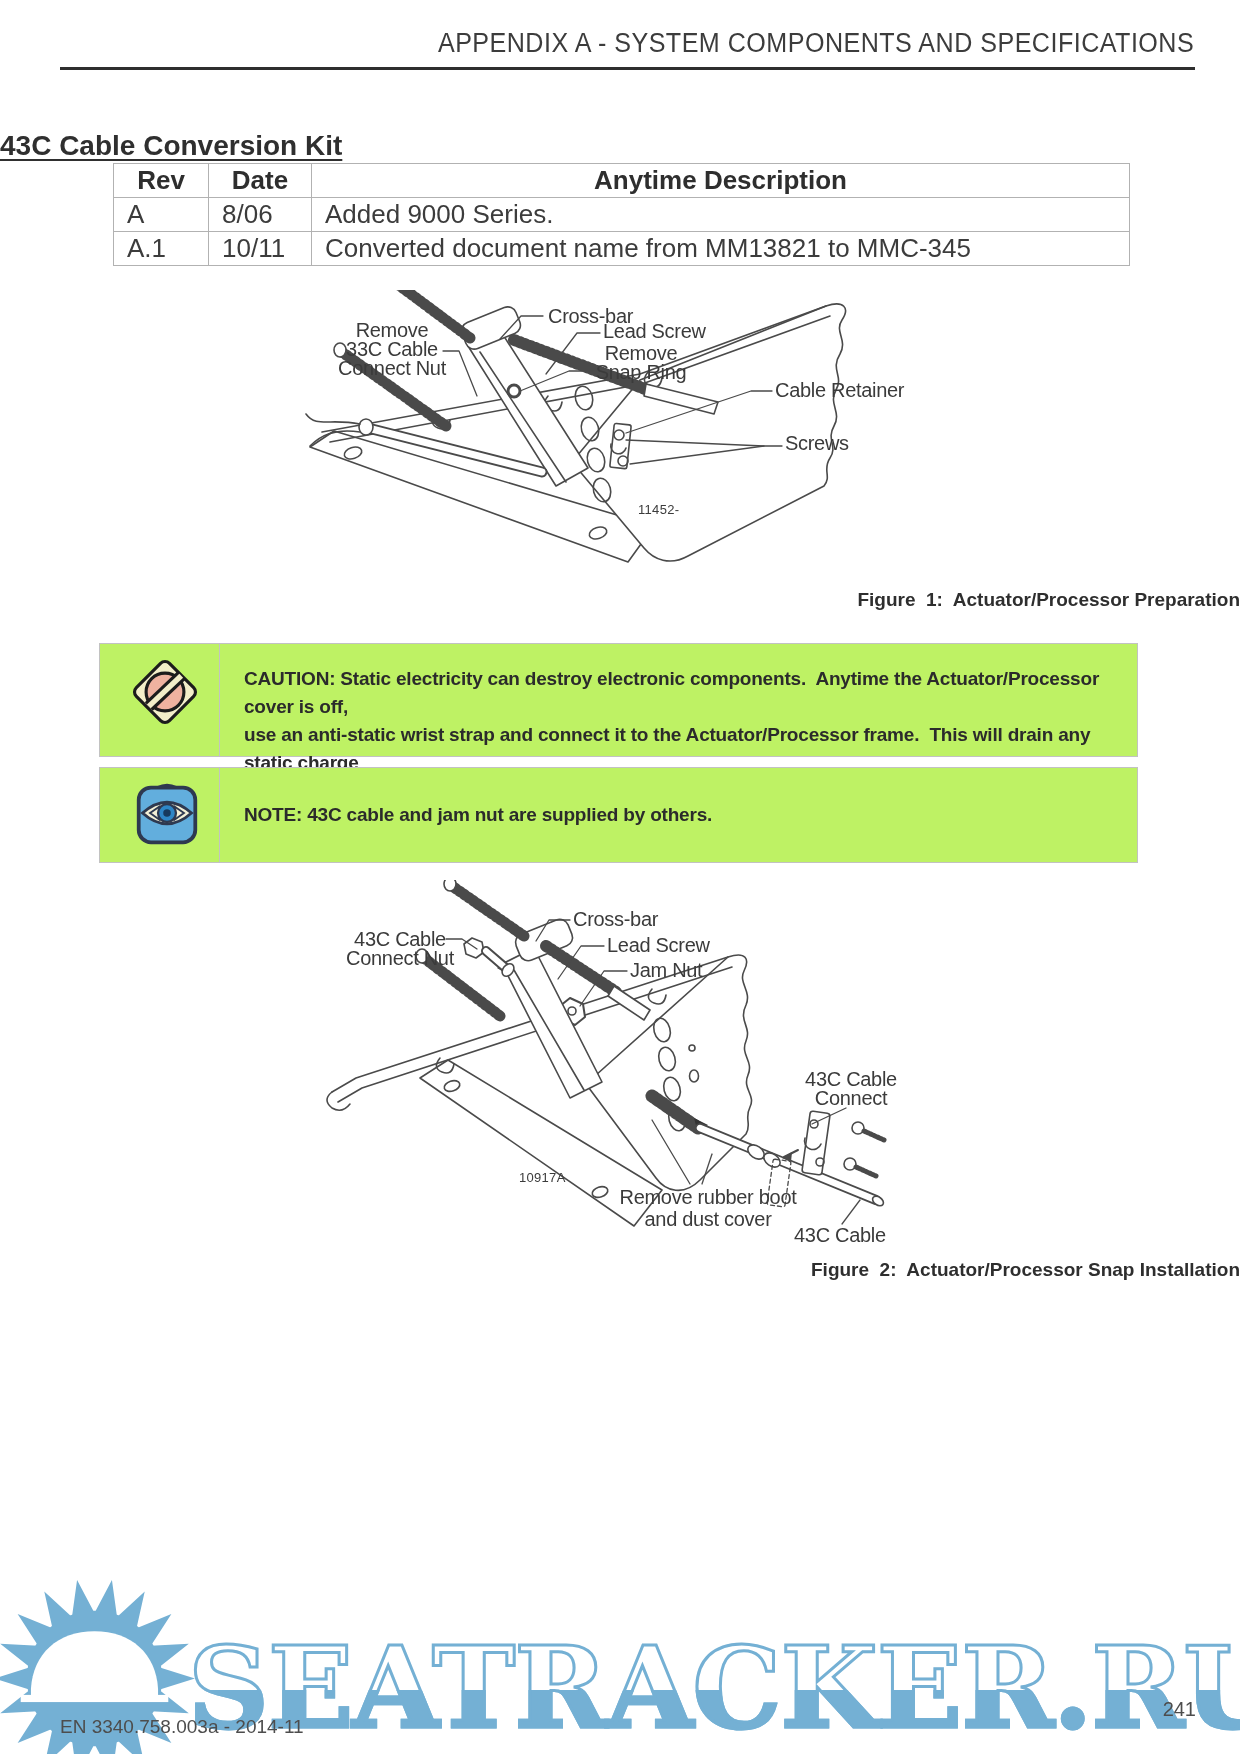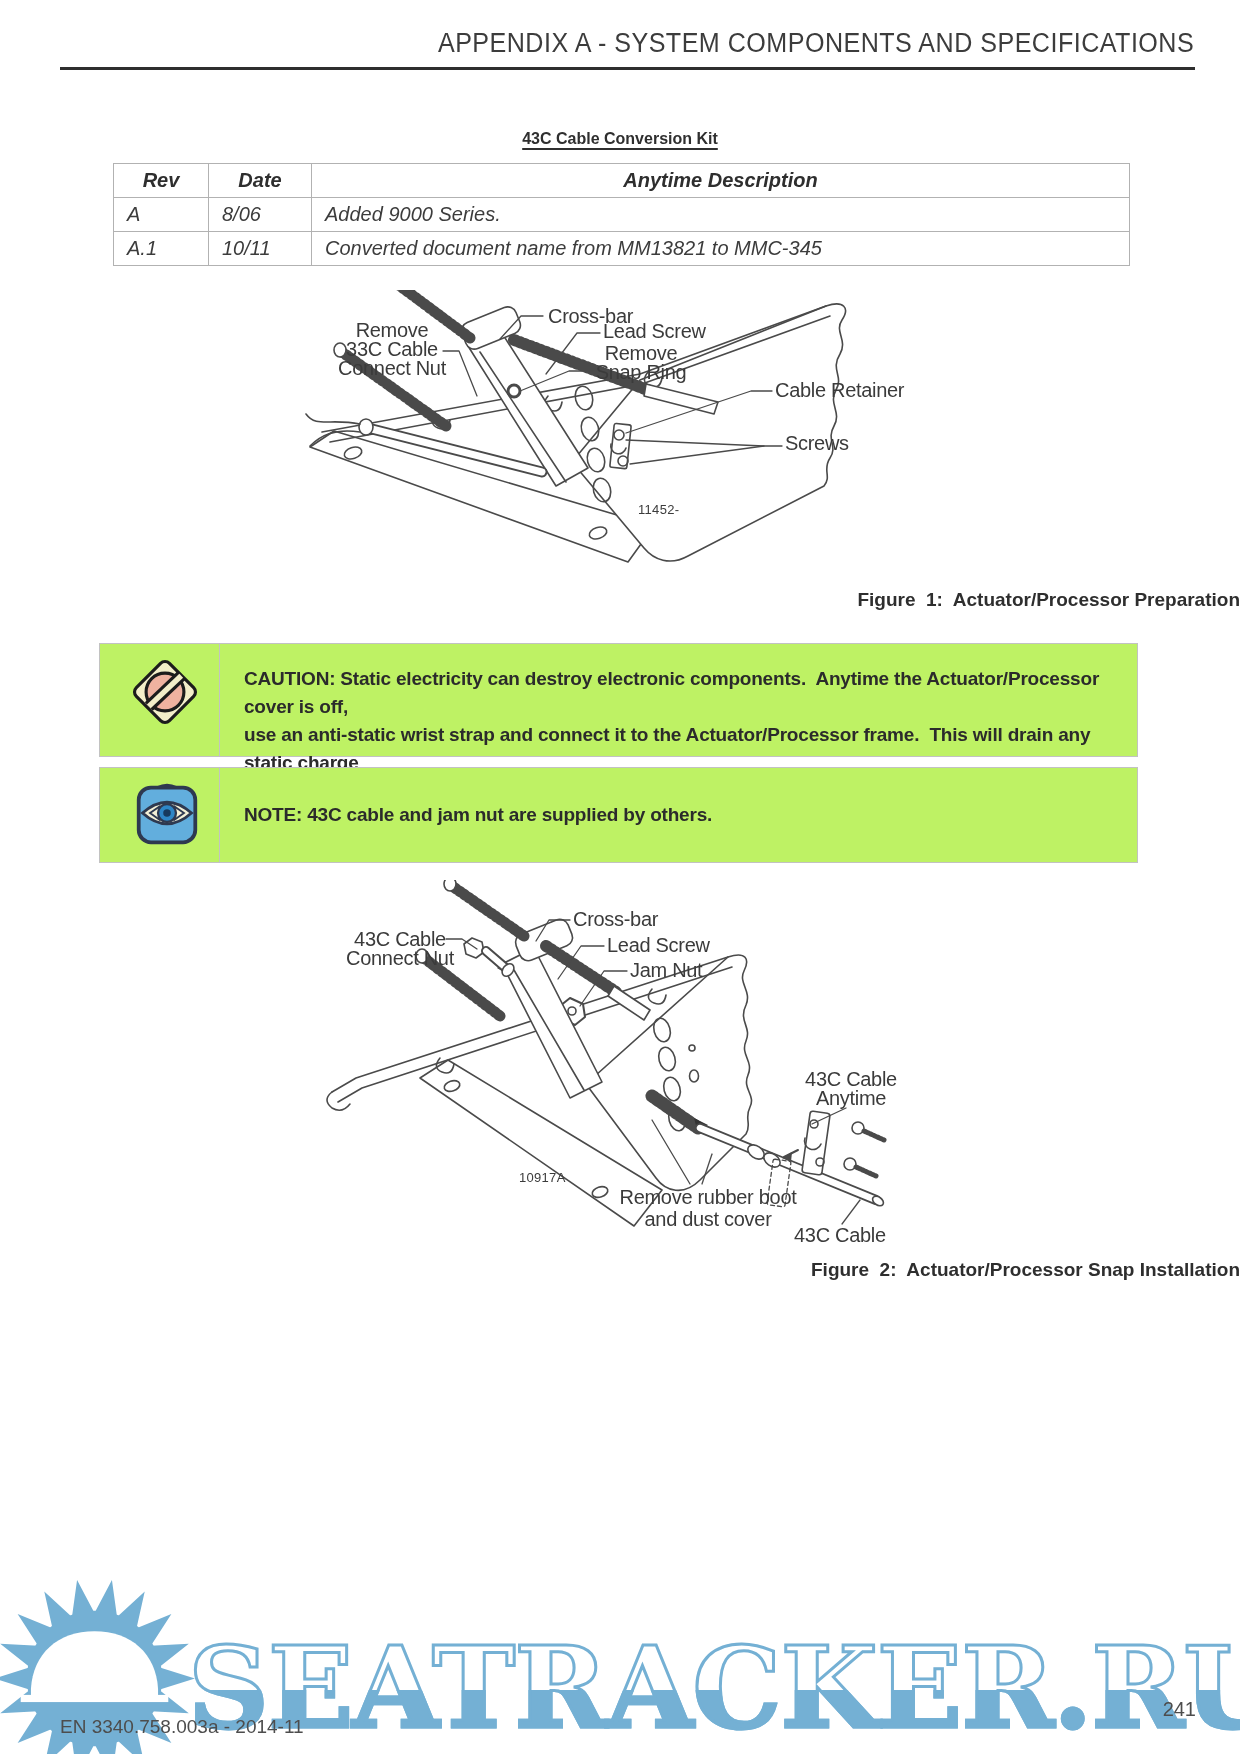--- a/index.html
+++ b/index.html
@@ -9,30 +9,30 @@
     font-family:"Liberation Sans",sans-serif;color:#3a3a3a;
   }
   
   .header-text{
     position:absolute;top:28px;right:46px;font-size:27px;color:#3c3c3c;
     transform:scaleX(.93);transform-origin:right center;white-space:nowrap;letter-spacing:.5px;
   }
   .header-rule{position:absolute;left:60px;right:45px;top:67px;border-top:3px solid #2e2e2e;}
   
   .doc-title{
-    position:absolute;top:130px;left:0;right:0;text-align:center;
-    font-size:16px;font-weight:bold;color:#2f2f2f;
+    position:absolute;top:130px;left:0;right:0;text-align:left;
+    font-size:28px;font-weight:bold;color:#2f2f2f;
   }
   .doc-title span{text-decoration:underline;text-underline-offset:4px;text-decoration-thickness:2px;}
   
   .rev-table-wrap{position:absolute;left:113px;top:163px;width:1017px;}
   table.rev{border-collapse:collapse;width:100%;table-layout:fixed;}
   table.rev th,table.rev td{
-    border:1.5px solid #b2b2b2;font-size:20px;color:#3c3c3c;
-    height:33px;padding:0 0 0 13px;text-align:left;font-weight:normal;vertical-align:middle;font-style:italic;
+    border:1.5px solid #b2b2b2;font-size:26px;color:#3c3c3c;
+    height:33px;padding:0 0 0 13px;text-align:left;font-weight:normal;vertical-align:middle;
   }
   table.rev th{font-weight:bold;text-align:center;padding:0;color:#2e2e2e;}
   col.c-rev{width:95px;}col.c-date{width:103px;}
   
   .fig-caption{
     position:absolute;left:0;right:0;text-align:right;font-size:19px;font-weight:bold;
     color:#2e2e2e;white-space:pre;
   }
   
   .fig-label{
@@ -290,21 +290,21 @@
 
   <div class="fig-label" style="left:573px;top:910px">Cross-bar</div>
   <div class="fig-label center" style="left:340px;top:930px;width:120px">
     <div>43C Cable</div>
     <div>Connect Nut</div>
   </div>
   <div class="fig-label" style="left:607px;top:936px">Lead Screw</div>
   <div class="fig-label" style="left:630px;top:961px">Jam Nut</div>
   <div class="fig-label center" style="left:798px;top:1070px;width:106px">
     <div>43C Cable</div>
-    <div>Anytime</div>
+    <div>Connect</div>
   </div>
   <div class="fig-label center" style="left:598px;top:1186px;width:220px;line-height:22px">
     <div>Remove rubber boot</div>
     <div>and dust cover</div>
   </div>
   <div class="fig-label" style="left:794px;top:1226px">43C Cable</div>
   <div class="draw-num" style="left:519px;top:1170px">10917A</div>
 
   <div class="fig-caption" style="top:1259px">Figure  2:  Actuator/Processor Snap Installation</div>
 

